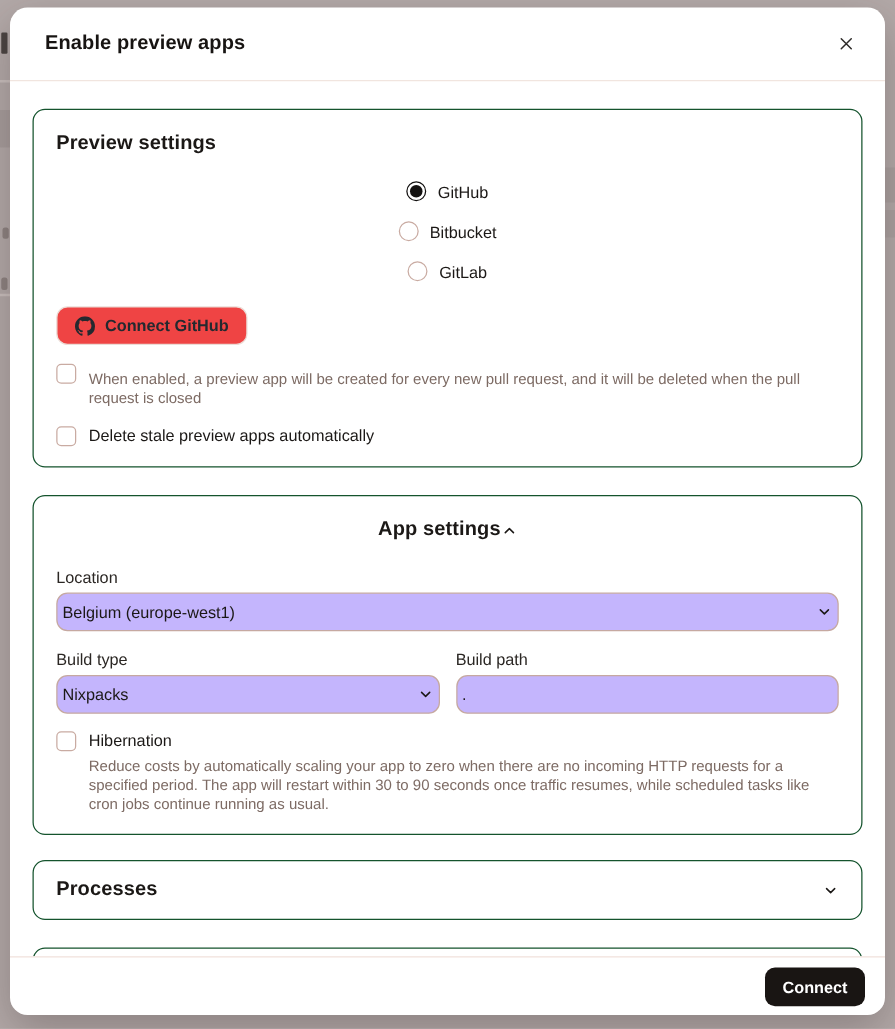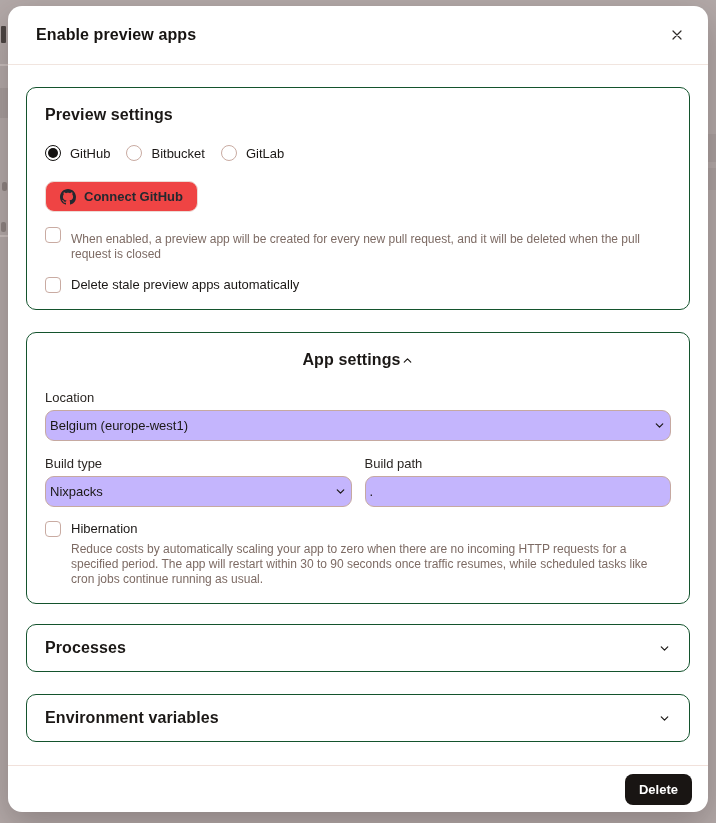--- a/index.html
+++ b/index.html
@@ -57,21 +57,21 @@
   }
   .card-tight { margin-bottom: 20px; }
   .card-collapsed {
     height: 48px; padding: 0 18px;
     display: flex; align-items: center; justify-content: space-between;
     cursor: pointer;
   }
   .section-title { font-size: 16px; font-weight: 700; color: #1b1816; letter-spacing: .1px; }
   .section-head { display: flex; align-items: center; justify-content: center; }
 
-  .radio-row { display: flex; align-items: center; gap: 16px; margin-top: 21px; }
+  .radio-row { display: flex; align-items: center; gap: 16px; margin-top: 21px; flex-direction: column; }
   .radio-item { display: flex; align-items: center; gap: 9px; cursor: pointer; }
   .radio {
     width: 16px; height: 16px; border-radius: 50%;
     border: 1.5px solid #c9aba2; background: #fff; position: relative; flex: 0 0 auto;
   }
   .radio.selected { border-color: #131110; }
   .radio.selected::after {
     content: ""; position: absolute; inset: 2px; border-radius: 50%; background: #131110;
   }
   .radio-label { font-size: 13px; color: #1b1816; }
@@ -250,16 +250,16 @@
       <span>
         <svg class="icon-svg" width="13" height="13" viewBox="0 0 16 16">
           <path d="M4 6 L8 10 L12 6" stroke="#1b1816" stroke-width="1.5" fill="none" stroke-linecap="round" stroke-linejoin="round"></path>
         </svg>
       </span>
     </div>
 
   </div>
 
   <div class="modal-footer">
-    <button class="enable-btn">Delete</button>
+    <button class="enable-btn">Connect</button>
   </div>
 
 </div>
 
 </body></html>

